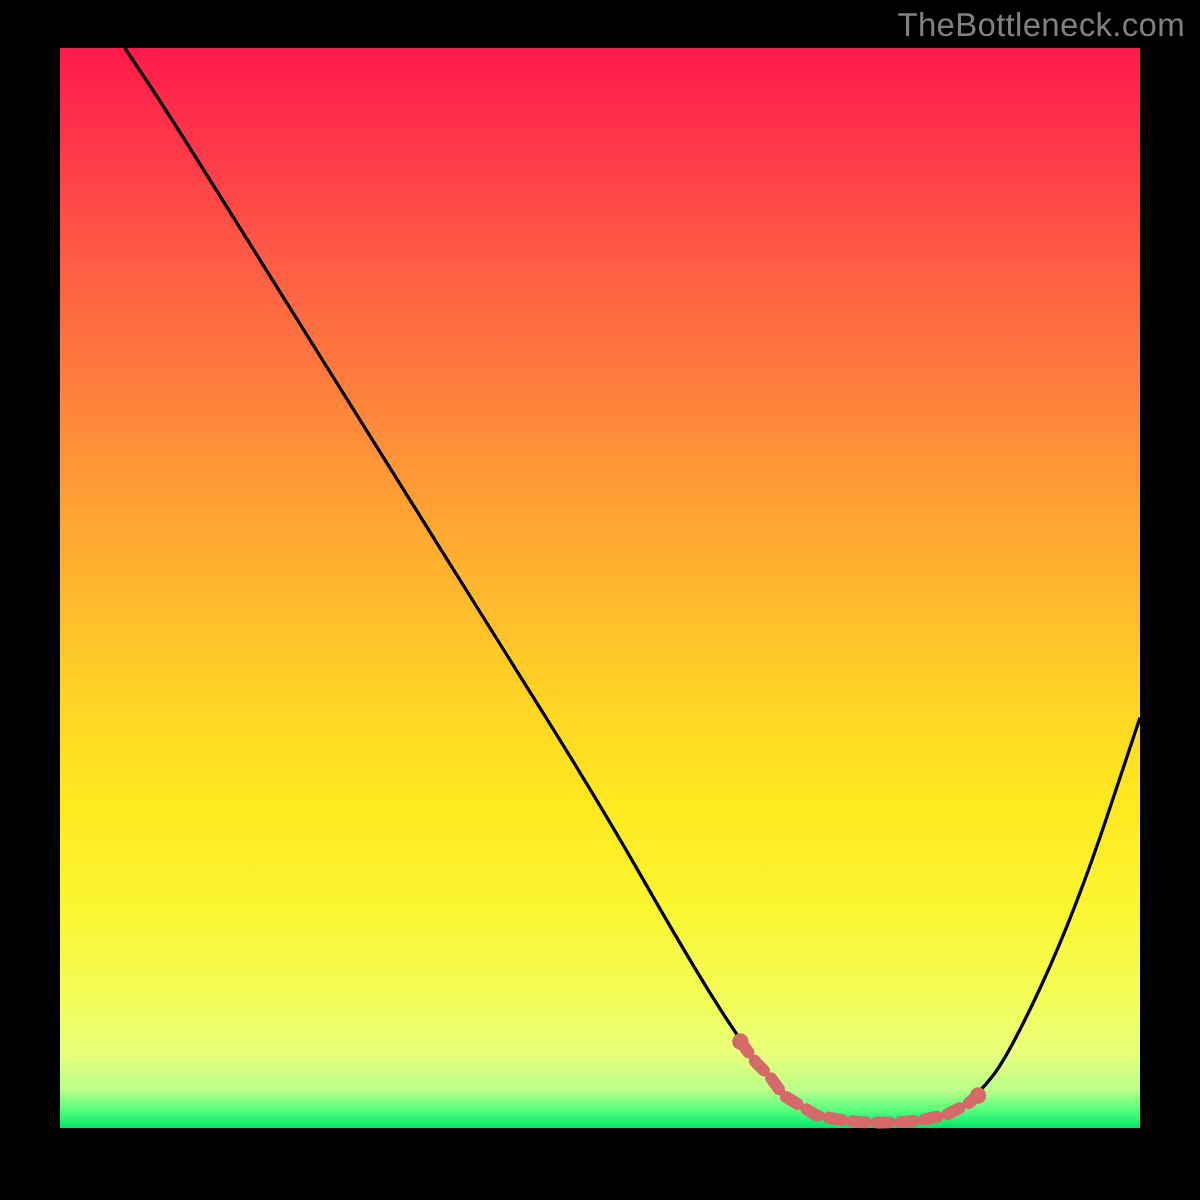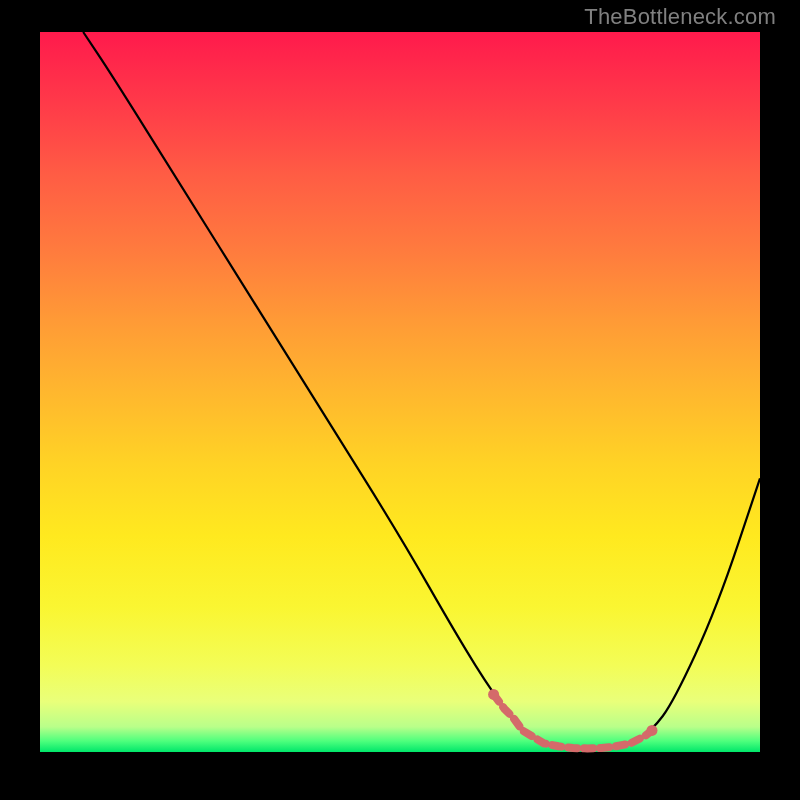--- a/index.html
+++ b/index.html
@@ -13,21 +13,21 @@
   }
   .stage {
     position: relative;
     width: 800px;
     height: 800px;
     background: #000;
   }
   .watermark {
     position: absolute;
     top: 4px;
-    right: 24px;
+    right: 10px;
     color: #808080;
     font-size: 22px;
     font-weight: 500;
     letter-spacing: 0.2px;
     z-index: 10;
   }
   .plot-wrap {
     position: absolute;
     left: 40px;
     top: 32px;

